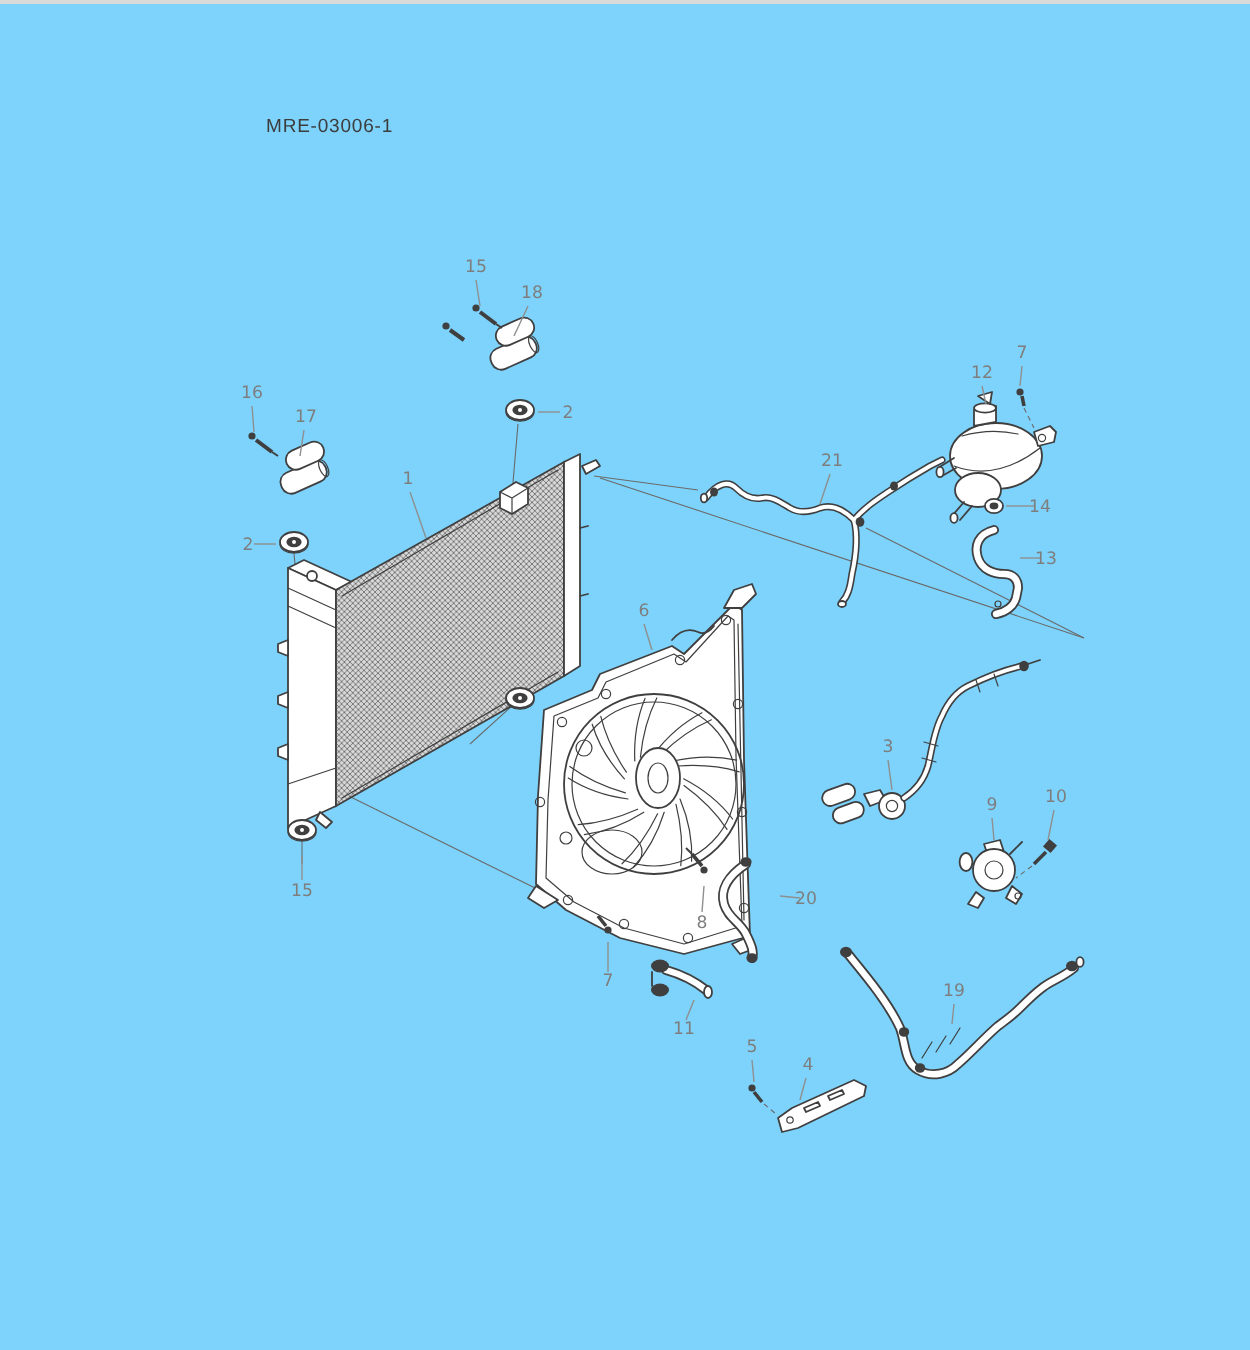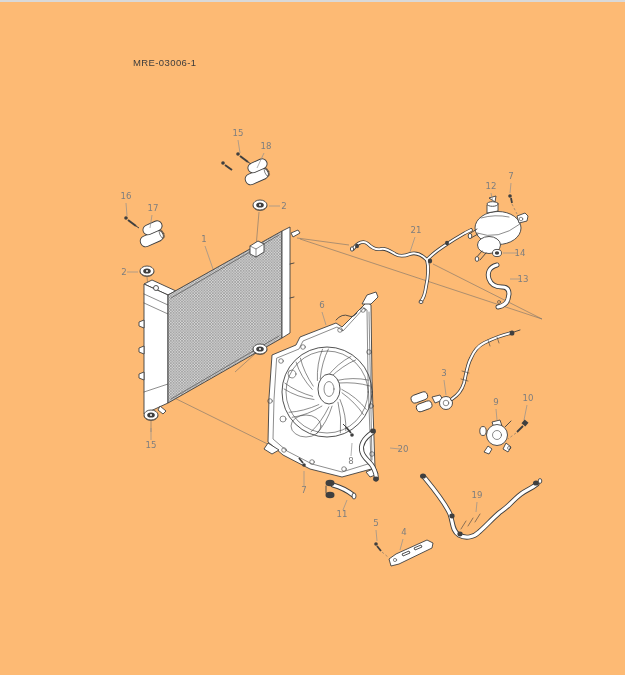--- a/index.html
+++ b/index.html
@@ -1,19 +1,19 @@
 <!DOCTYPE html>
 <html><head>
 <meta charset="utf-8">
 <style>
   html,body{margin:0;padding:0;background:#ffffff;}
   .page{
     position:relative;
     width:625px;height:675px;
-    background:#fdba74;
+    background:#7dd3fc;
     border-top:2px solid #d9d9d9;
     box-sizing:border-box;
     overflow:hidden;
     font-family:"Liberation Sans", sans-serif;
   }
   svg{display:block;}
   .ln{fill:none;stroke:#3f3f3f;stroke-width:0.9;stroke-linejoin:round;stroke-linecap:round;}
   .lnf{fill:#ffffff;stroke:#3f3f3f;stroke-width:0.9;stroke-linejoin:round;}
   .thin{stroke-width:0.6;}
   .dark{fill:#3f3f3f;stroke:none;}

